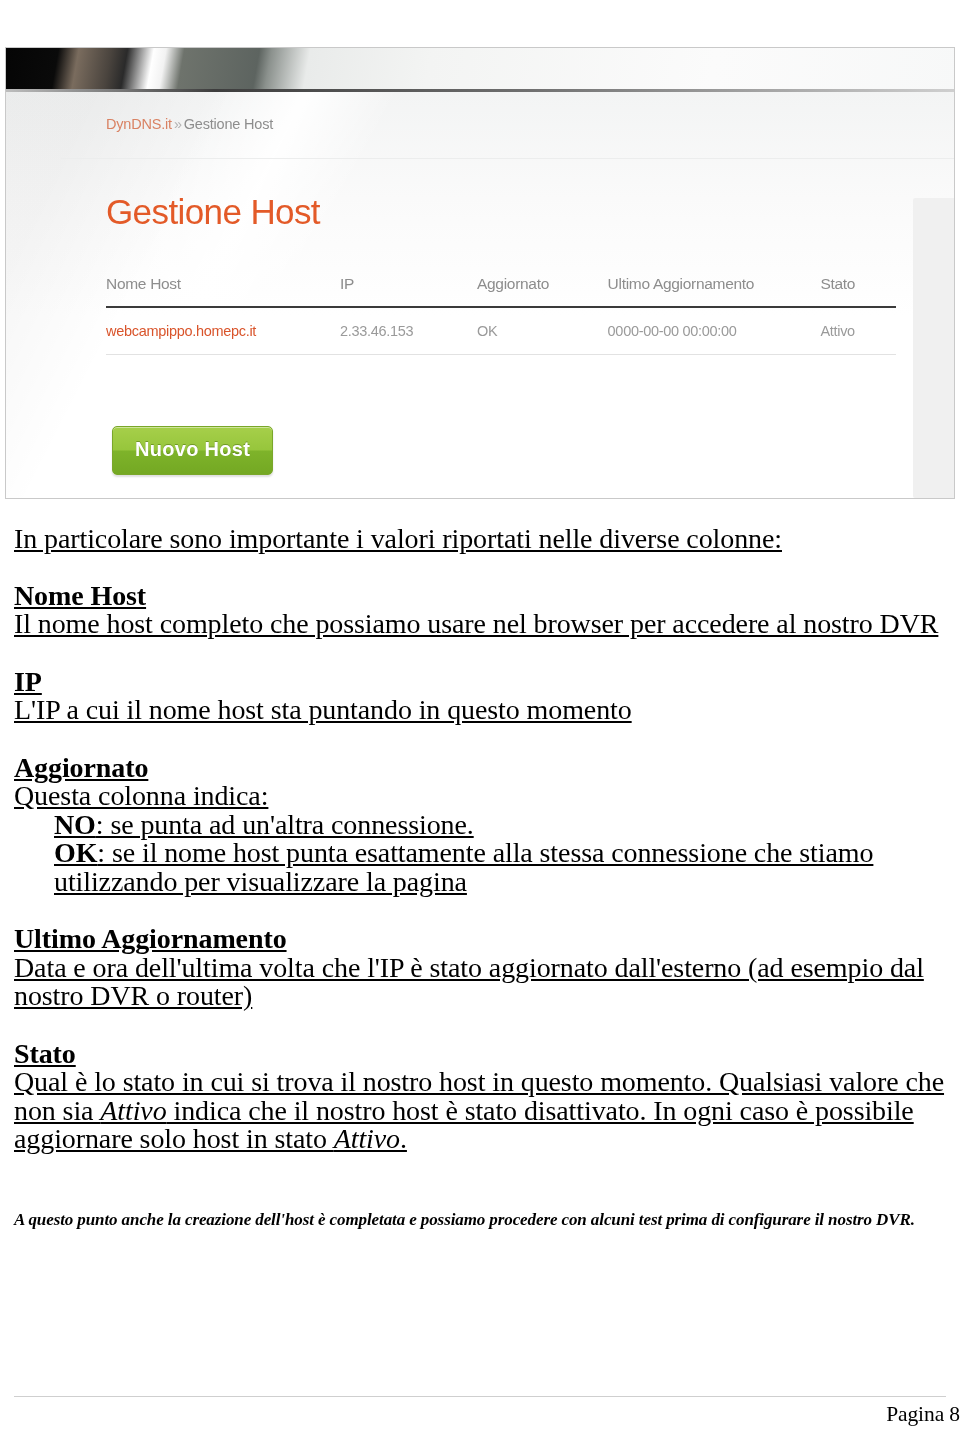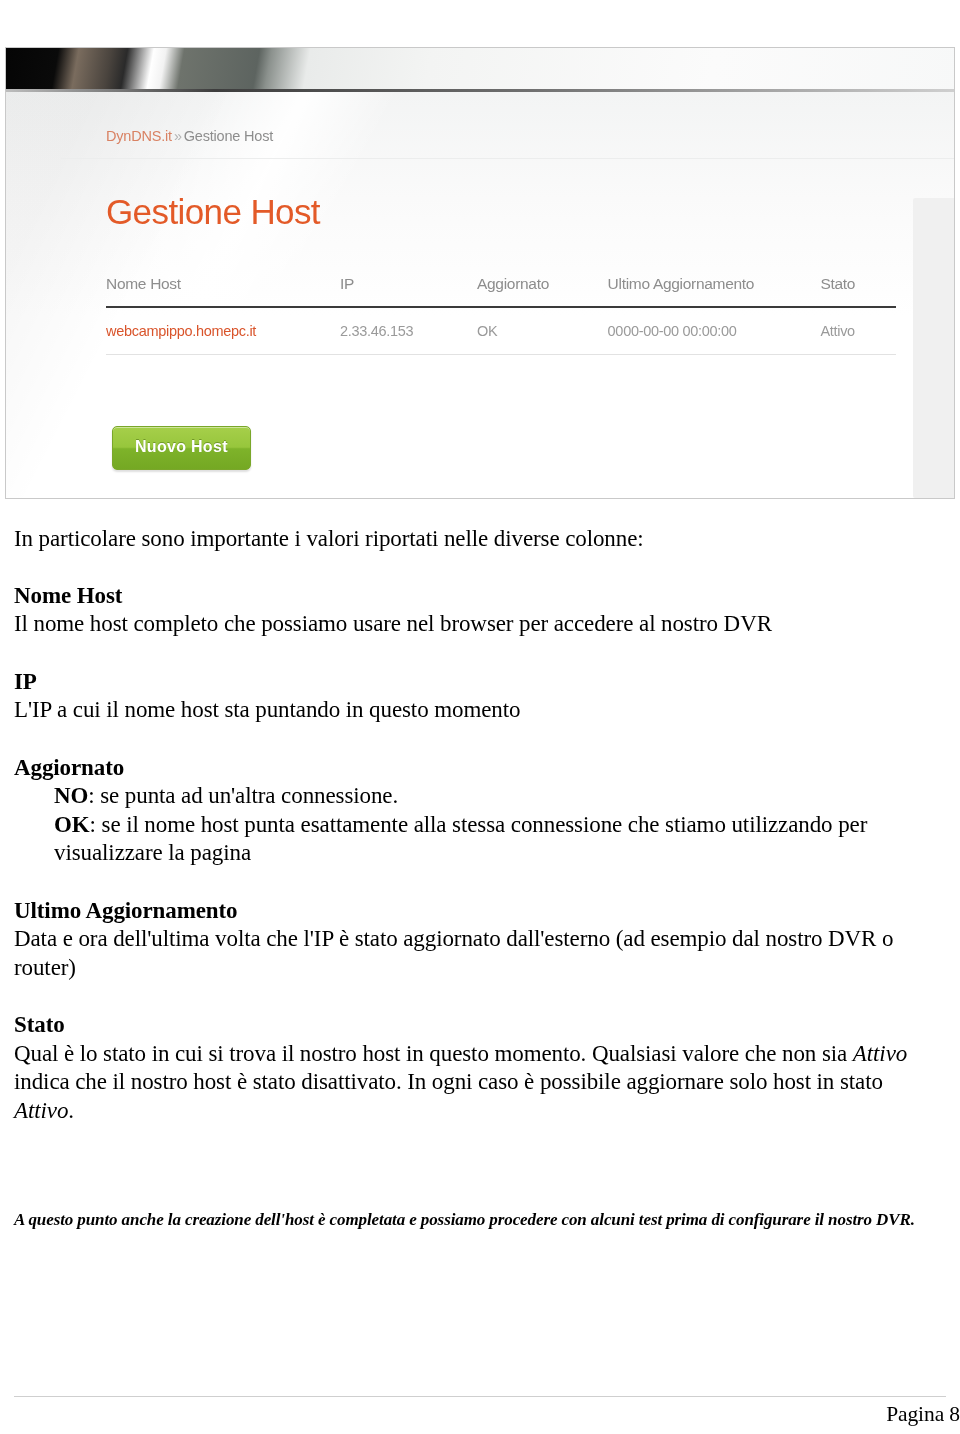--- a/index.html
+++ b/index.html
@@ -79,21 +79,21 @@
     bottom: 0;
     background:
       linear-gradient(117deg, rgba(255,255,255,0) 18%, rgba(255,255,255,0.95) 26%, rgba(255,255,255,0) 34%),
       linear-gradient(117deg, rgba(0,0,0,0.035) 8%, rgba(0,0,0,0) 20%),
       linear-gradient(180deg, #f3f4f4 0%, #fafafa 26%, #ffffff 55%, #ffffff 100%);
   }
 
   .breadcrumb {
     position: absolute;
     left: 100px;
-    top: 80px;
+    top: 68px;
     font-family: "Liberation Sans", "DejaVu Sans", sans-serif;
     font-size: 14.5px;
     color: #8d8d8d;
     letter-spacing: -0.2px;
     white-space: nowrap;
   }
   .breadcrumb .crumb-site { color: #d98263; }
   .breadcrumb .crumb-sep { color: #b3b3b3; padding: 0 2px; }
   .breadcrumb .crumb-cur { color: #8d8d8d; }
 
@@ -165,41 +165,42 @@
   .col-state { width: 80px; }
 
   
   .new-host-btn {
     position: absolute;
     left: 106px;
     top: 378px;
     display: inline-block;
     padding: 11px 22px 13px 22px;
     font-family: "Liberation Sans", "DejaVu Sans", sans-serif;
-    font-size: 16px;
+    font-size: 20px;
     font-weight: bold;
     letter-spacing: 0.3px;
     color: #ffffff;
     text-shadow: 0 -1px 0 rgba(60,90,10,0.45);
     background: linear-gradient(180deg, #a6cf4a 0%, #97c63c 48%, #7eb32a 52%, #74a823 100%);
     border: 1px solid #7aa72a;
     border-radius: 5px;
     box-shadow: inset 0 1px 0 rgba(255,255,255,0.45), 0 2px 2px rgba(0,0,0,0.13);
     cursor: pointer;
   }
 
   
   .doc {
     position: absolute;
     left: 14px;
     top: 525px;
     width: 932px;
-    font-size: 23px;
+    font-size: 28px;
     line-height: 28.5px;
     letter-spacing: -0.1px;
+    text-decoration: underline;
   }
   .doc p {
     margin: 0;
   }
   .spacer-1 { height: 28px; }
   .spacer-2 { height: 29px; }
   .doc .bold { font-weight: bold; }
   .doc .ital { font-style: italic; }
   .indent {
     padding-left: 40px;
@@ -289,20 +290,21 @@
     <p>Il nome host completo che possiamo usare nel browser per accedere al nostro DVR</p>
 
     <div class="spacer-2"></div>
 
     <p class="bold">IP</p>
     <p>L'IP a cui il nome host sta puntando in questo momento</p>
 
     <div class="spacer-2"></div>
 
     <p class="bold">Aggiornato</p>
+    <p>Questa colonna indica:</p>
     <p class="indent"><span class="bold">NO</span><span>: se punta ad un'altra connessione.</span></p>
     <p class="indent"><span class="bold">OK</span><span>: se il nome host punta esattamente alla stessa connessione che stiamo utilizzando per visualizzare la pagina</span></p>
 
     <div class="spacer-2"></div>
 
     <p class="bold">Ultimo Aggiornamento</p>
     <p>Data e ora dell'ultima volta che l'IP è stato aggiornato dall'esterno (ad esempio dal nostro DVR o router)</p>
 
     <div class="spacer-2"></div>
 

